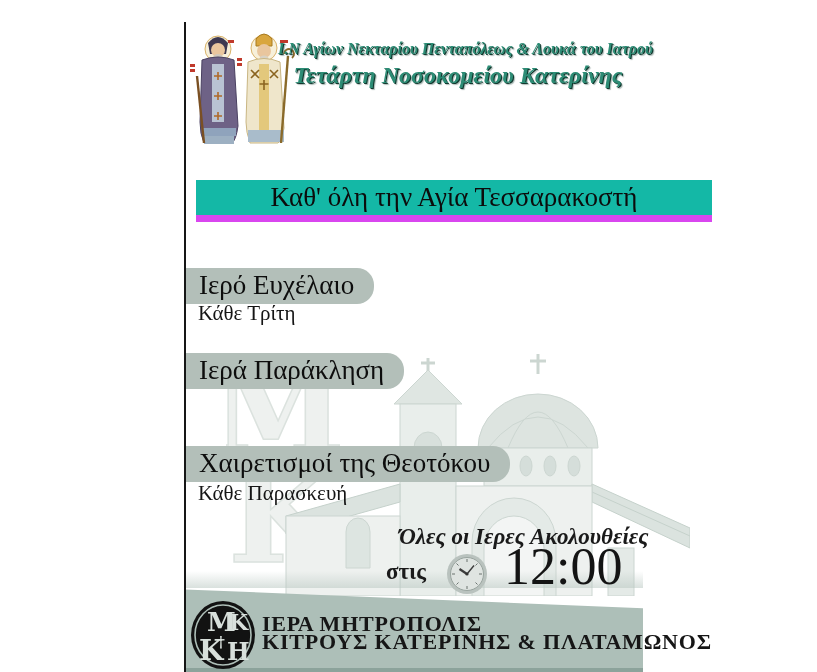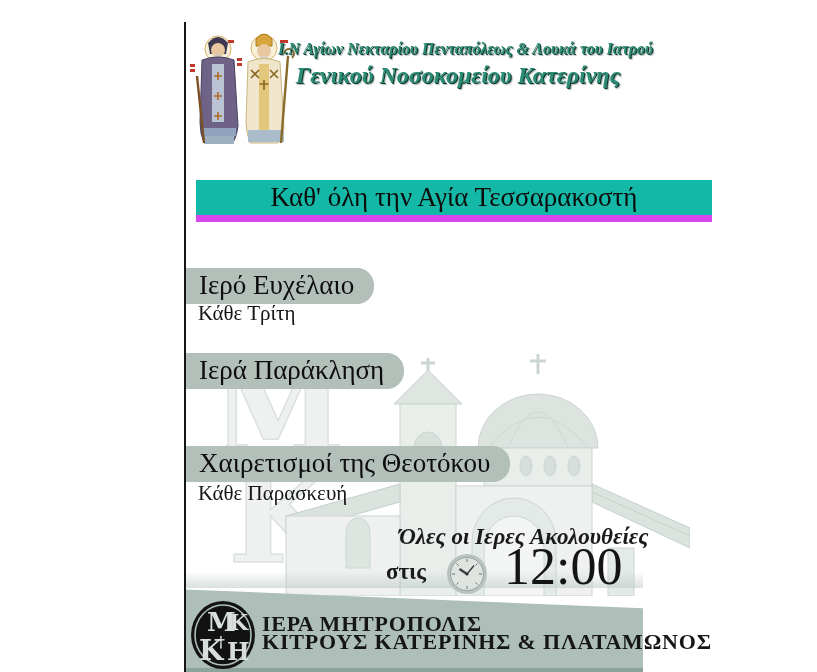--- a/index.html
+++ b/index.html
@@ -128,21 +128,21 @@
         <rect x="2" y="41" width="5" height="3"></rect>
       <rect x="49" y="30" width="5" height="3"></rect>
         <rect x="49" y="35" width="5" height="3"></rect>
       <rect x="92" y="12" width="8" height="3"></rect>
         <rect x="40" y="12" width="6" height="3"></rect>
     </g>
   </svg>
 
   <div class="header">
     <div class="l1">Ι.Ν Αγίων Νεκταρίου Πενταπόλεως &amp; Λουκά του Ιατρού</div>
-    <div class="l2">Γενικού Νοσοκομείου Κατερίνης</div>
+    <div class="l2">Τετάρτη Νοσοκομείου Κατερίνης</div>
   </div>
 
   <div class="period">Καθ' όλη την Αγία Τεσσαρακοστή</div>
 
   <div class="svc-title" style="top:268px;">Ιερό Ευχέλαιο</div>
   <div class="svc-sub" style="top:301px;">Κάθε Τρίτη</div>
 
   <div class="svc-title" style="top:353px;">Ιερά Παράκληση</div>
 
   <div class="svc-title" style="top:446px;">Χαιρετισμοί της Θεοτόκου</div>

